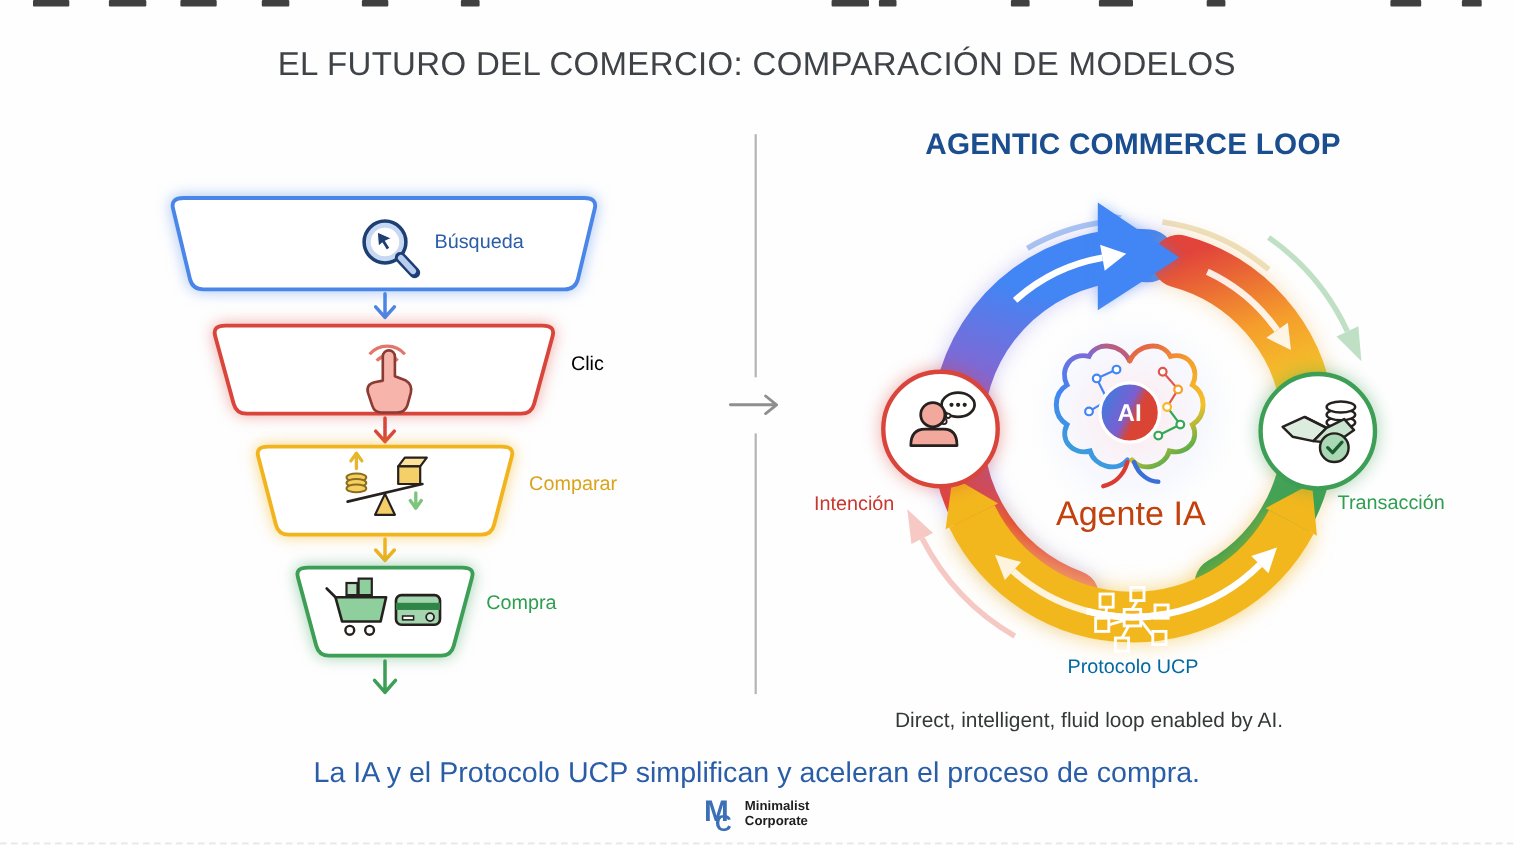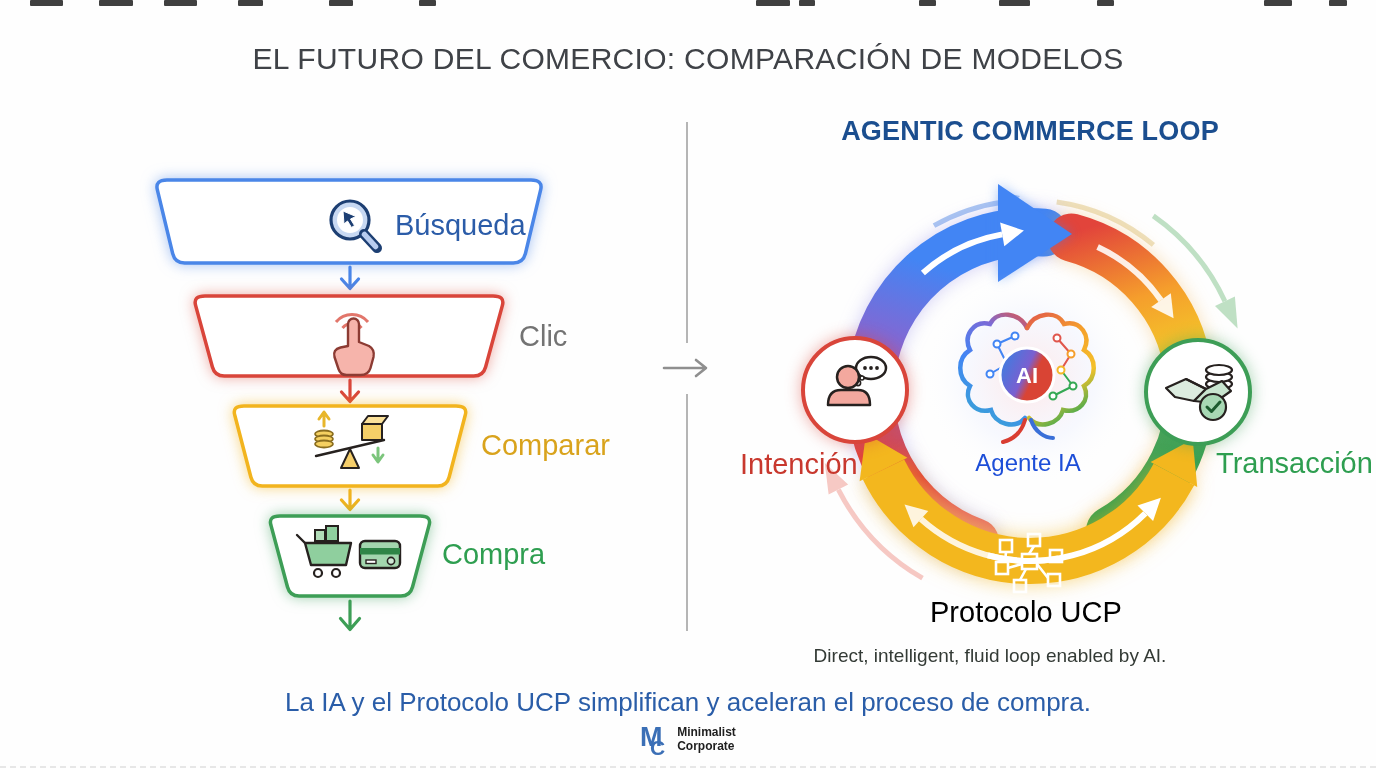--- a/index.html
+++ b/index.html
@@ -7,29 +7,29 @@
           font-family:"Liberation Sans",sans-serif;text-decoration:underline;}
   .top-artifacts span{position:absolute;top:0;height:6px;background:#2b2b2b;border-radius:1px;opacity:.9;}
   .bottom-line{position:absolute;left:0;right:0;bottom:0;border-top:2px dashed #d9d9d9;opacity:.6;}
   .title{position:absolute;left:0;top:42px;width:100%;text-align:center;font-size:30px;font-weight:500;
          color:#3f4247;letter-spacing:.3px;margin:0;}
   .heading{position:absolute;top:116px;font-size:27px;font-weight:600;color:#1b4e8f;margin:0;letter-spacing:.2px;}
   .heading.left{left:40px;width:620px;text-align:center;}
   .heading.right{left:750px;width:560px;text-align:center;}
   .funnel-svg{position:absolute;left:140px;top:160px;}
   .loop-svg{position:absolute;left:750px;top:150px;}
-  .step-label{position:absolute;font-size:29px;font-weight:500;}
+  .step-label{position:absolute;font-size:18px;font-weight:500;}
   .lbl-busqueda{left:395px;top:209px;color:#2b5ca8;}
-  .lbl-clic{left:519px;top:320px;color:#737373;}
+  .lbl-clic{left:519px;top:320px;color:#000000;}
   .lbl-comparar{left:481px;top:429px;color:#d9a31c;}
   .lbl-compra{left:442px;top:538px;color:#2e9e50;}
   .lbl-intencion{left:740px;top:448px;color:#c8382e;}
   .lbl-transaccion{left:1216px;top:447px;color:#2e9e50;}
-  .lbl-agente{left:948px;top:449px;width:160px;text-align:center;color:#1d4ed8;font-size:24px;}
-  .lbl-protocolo{left:930px;top:596px;width:200px;text-align:left;color:#000000;}
+  .lbl-agente{left:948px;top:449px;width:160px;text-align:center;color:#c2410c;font-size:31px;}
+  .lbl-protocolo{left:930px;top:596px;width:200px;text-align:center;color:#0369a1;}
   .caption{position:absolute;top:645px;font-size:19px;color:#333a35;text-align:center;}
   .caption.left{left:140px;width:420px;}
   .caption.right{left:760px;width:460px;}
   .divider-seg{position:absolute;left:686px;width:2px;background:#a3a3a3;opacity:.8;}
   .divider-seg.top{top:122px;height:221px;}
   .divider-seg.bottom{top:394px;height:237px;}
   .divider-arrow{position:absolute;left:660px;top:356px;}
   .tagline{position:absolute;left:0;top:687px;width:100%;text-align:center;font-size:26px;
            font-weight:500;color:#2a5da8;}
   .footer-logo{position:absolute;left:0;top:722px;width:100%;display:flex;justify-content:center;

